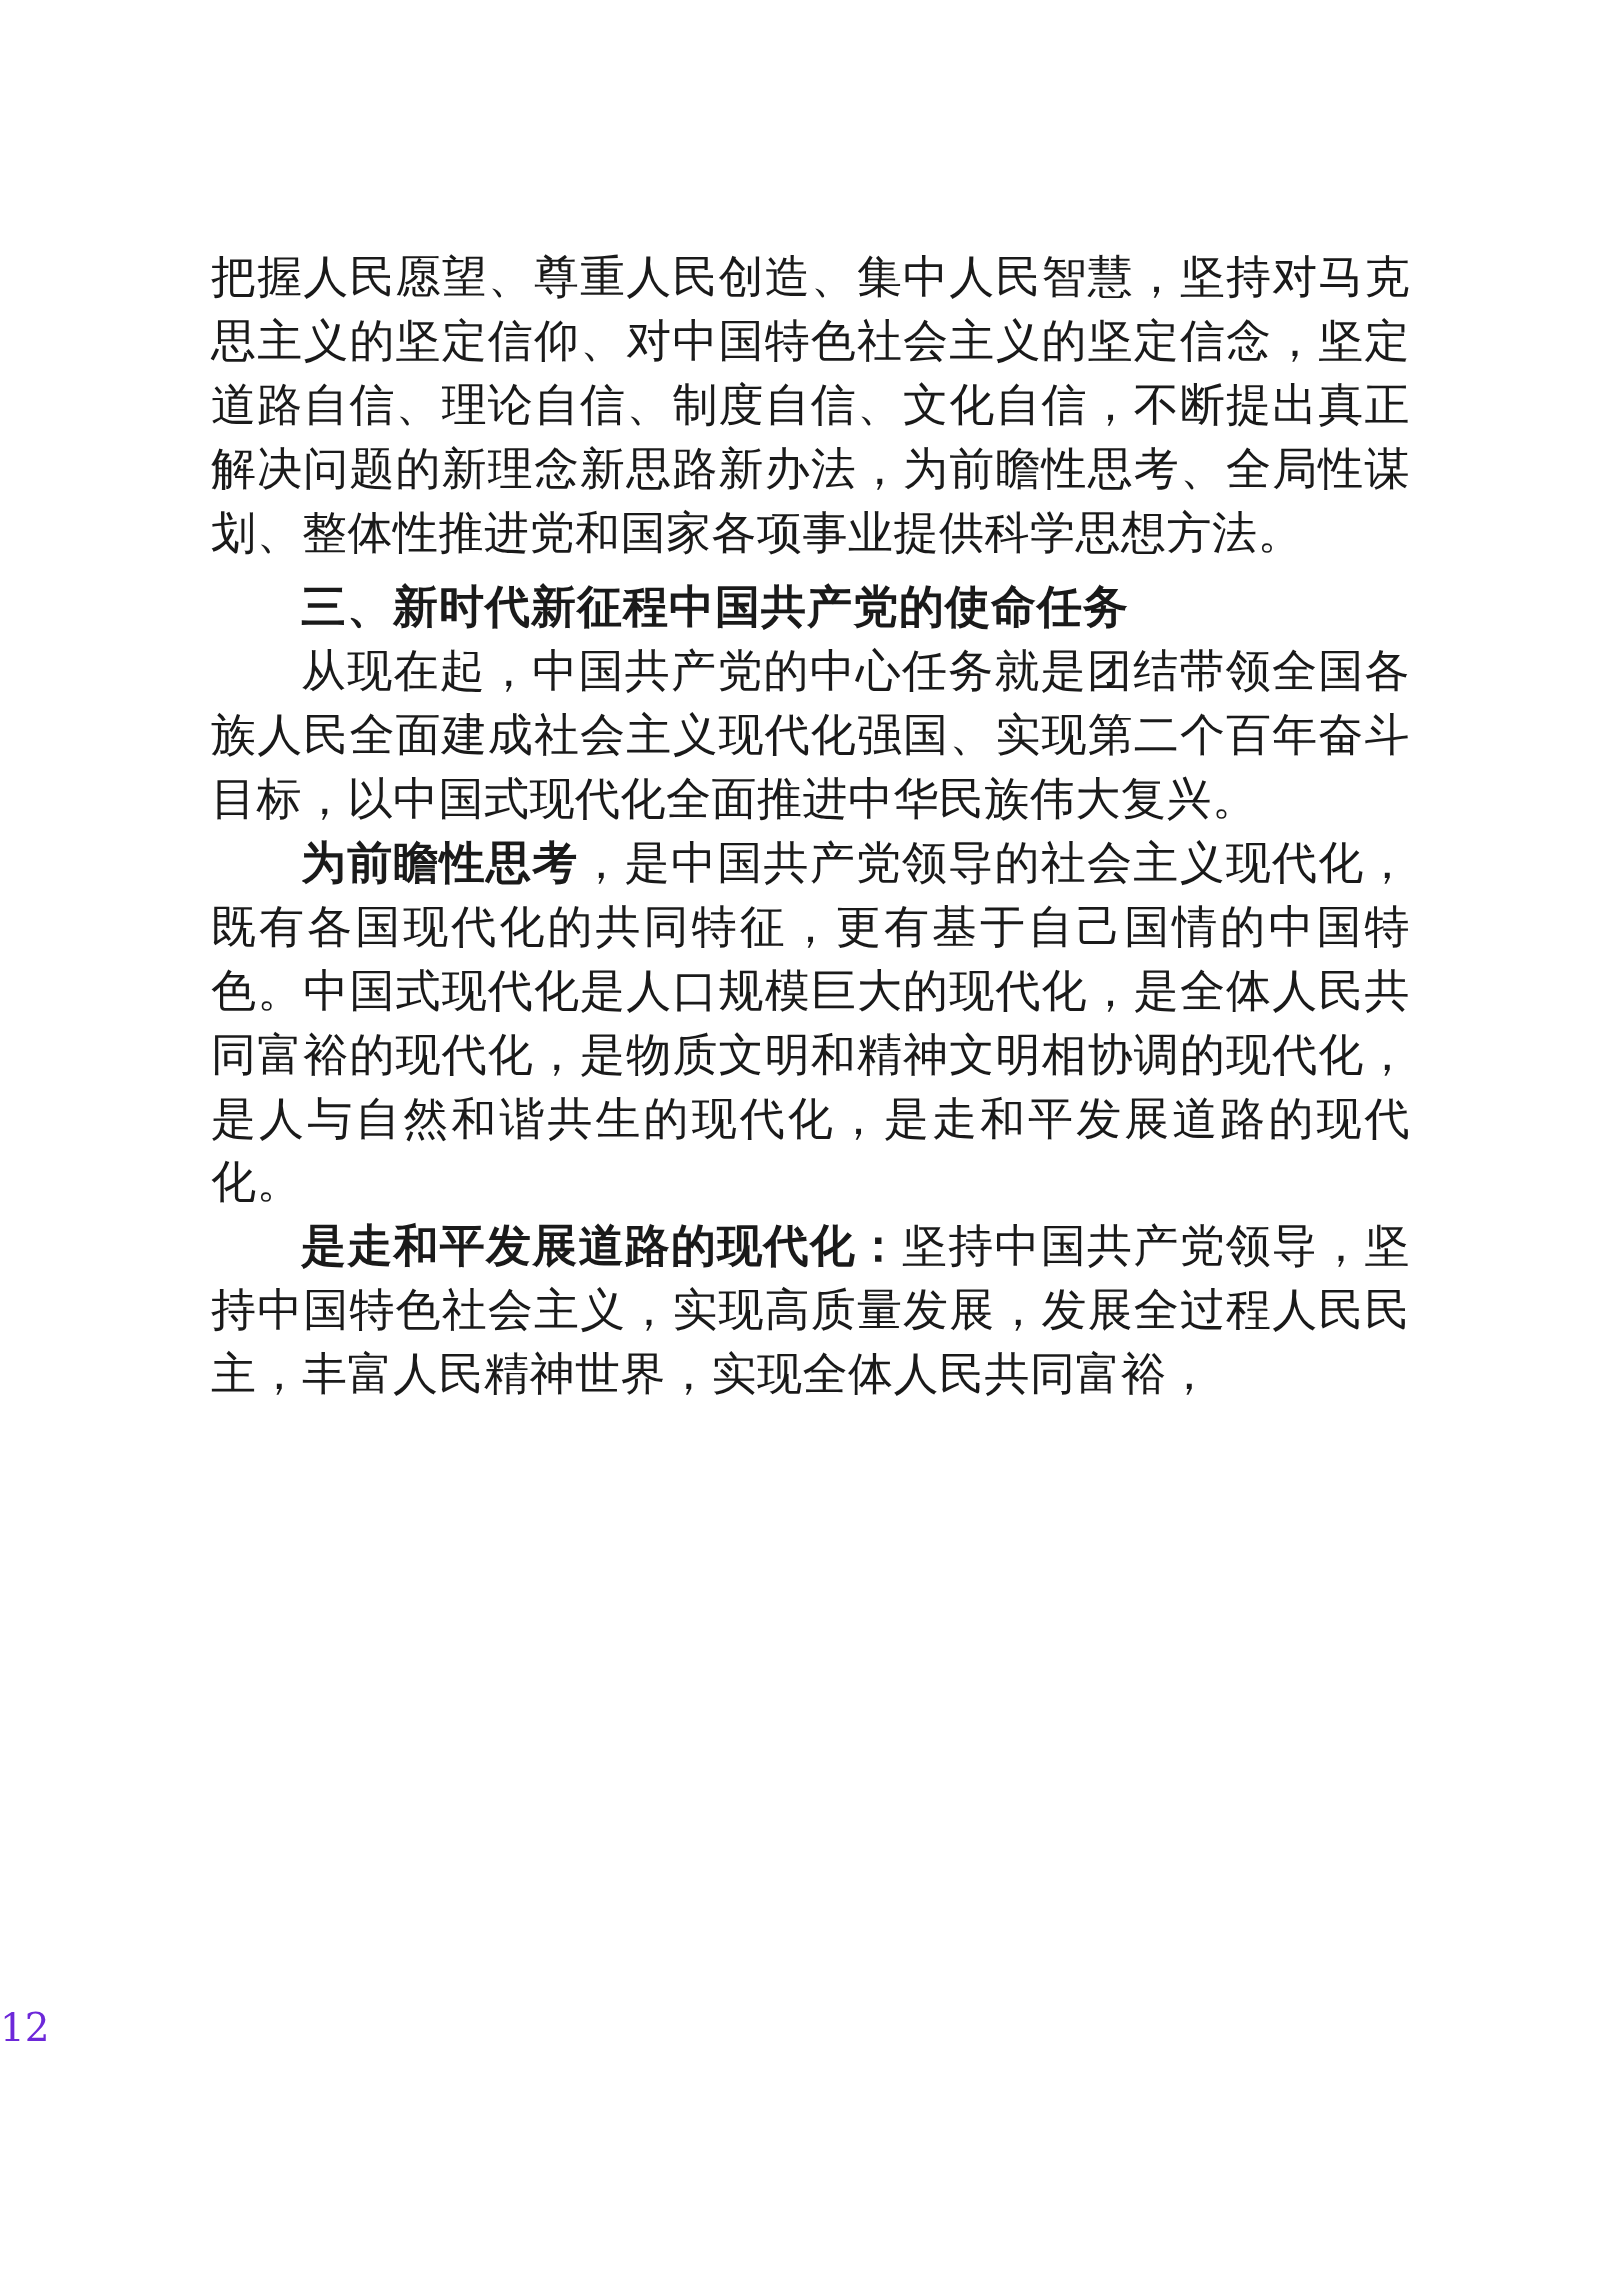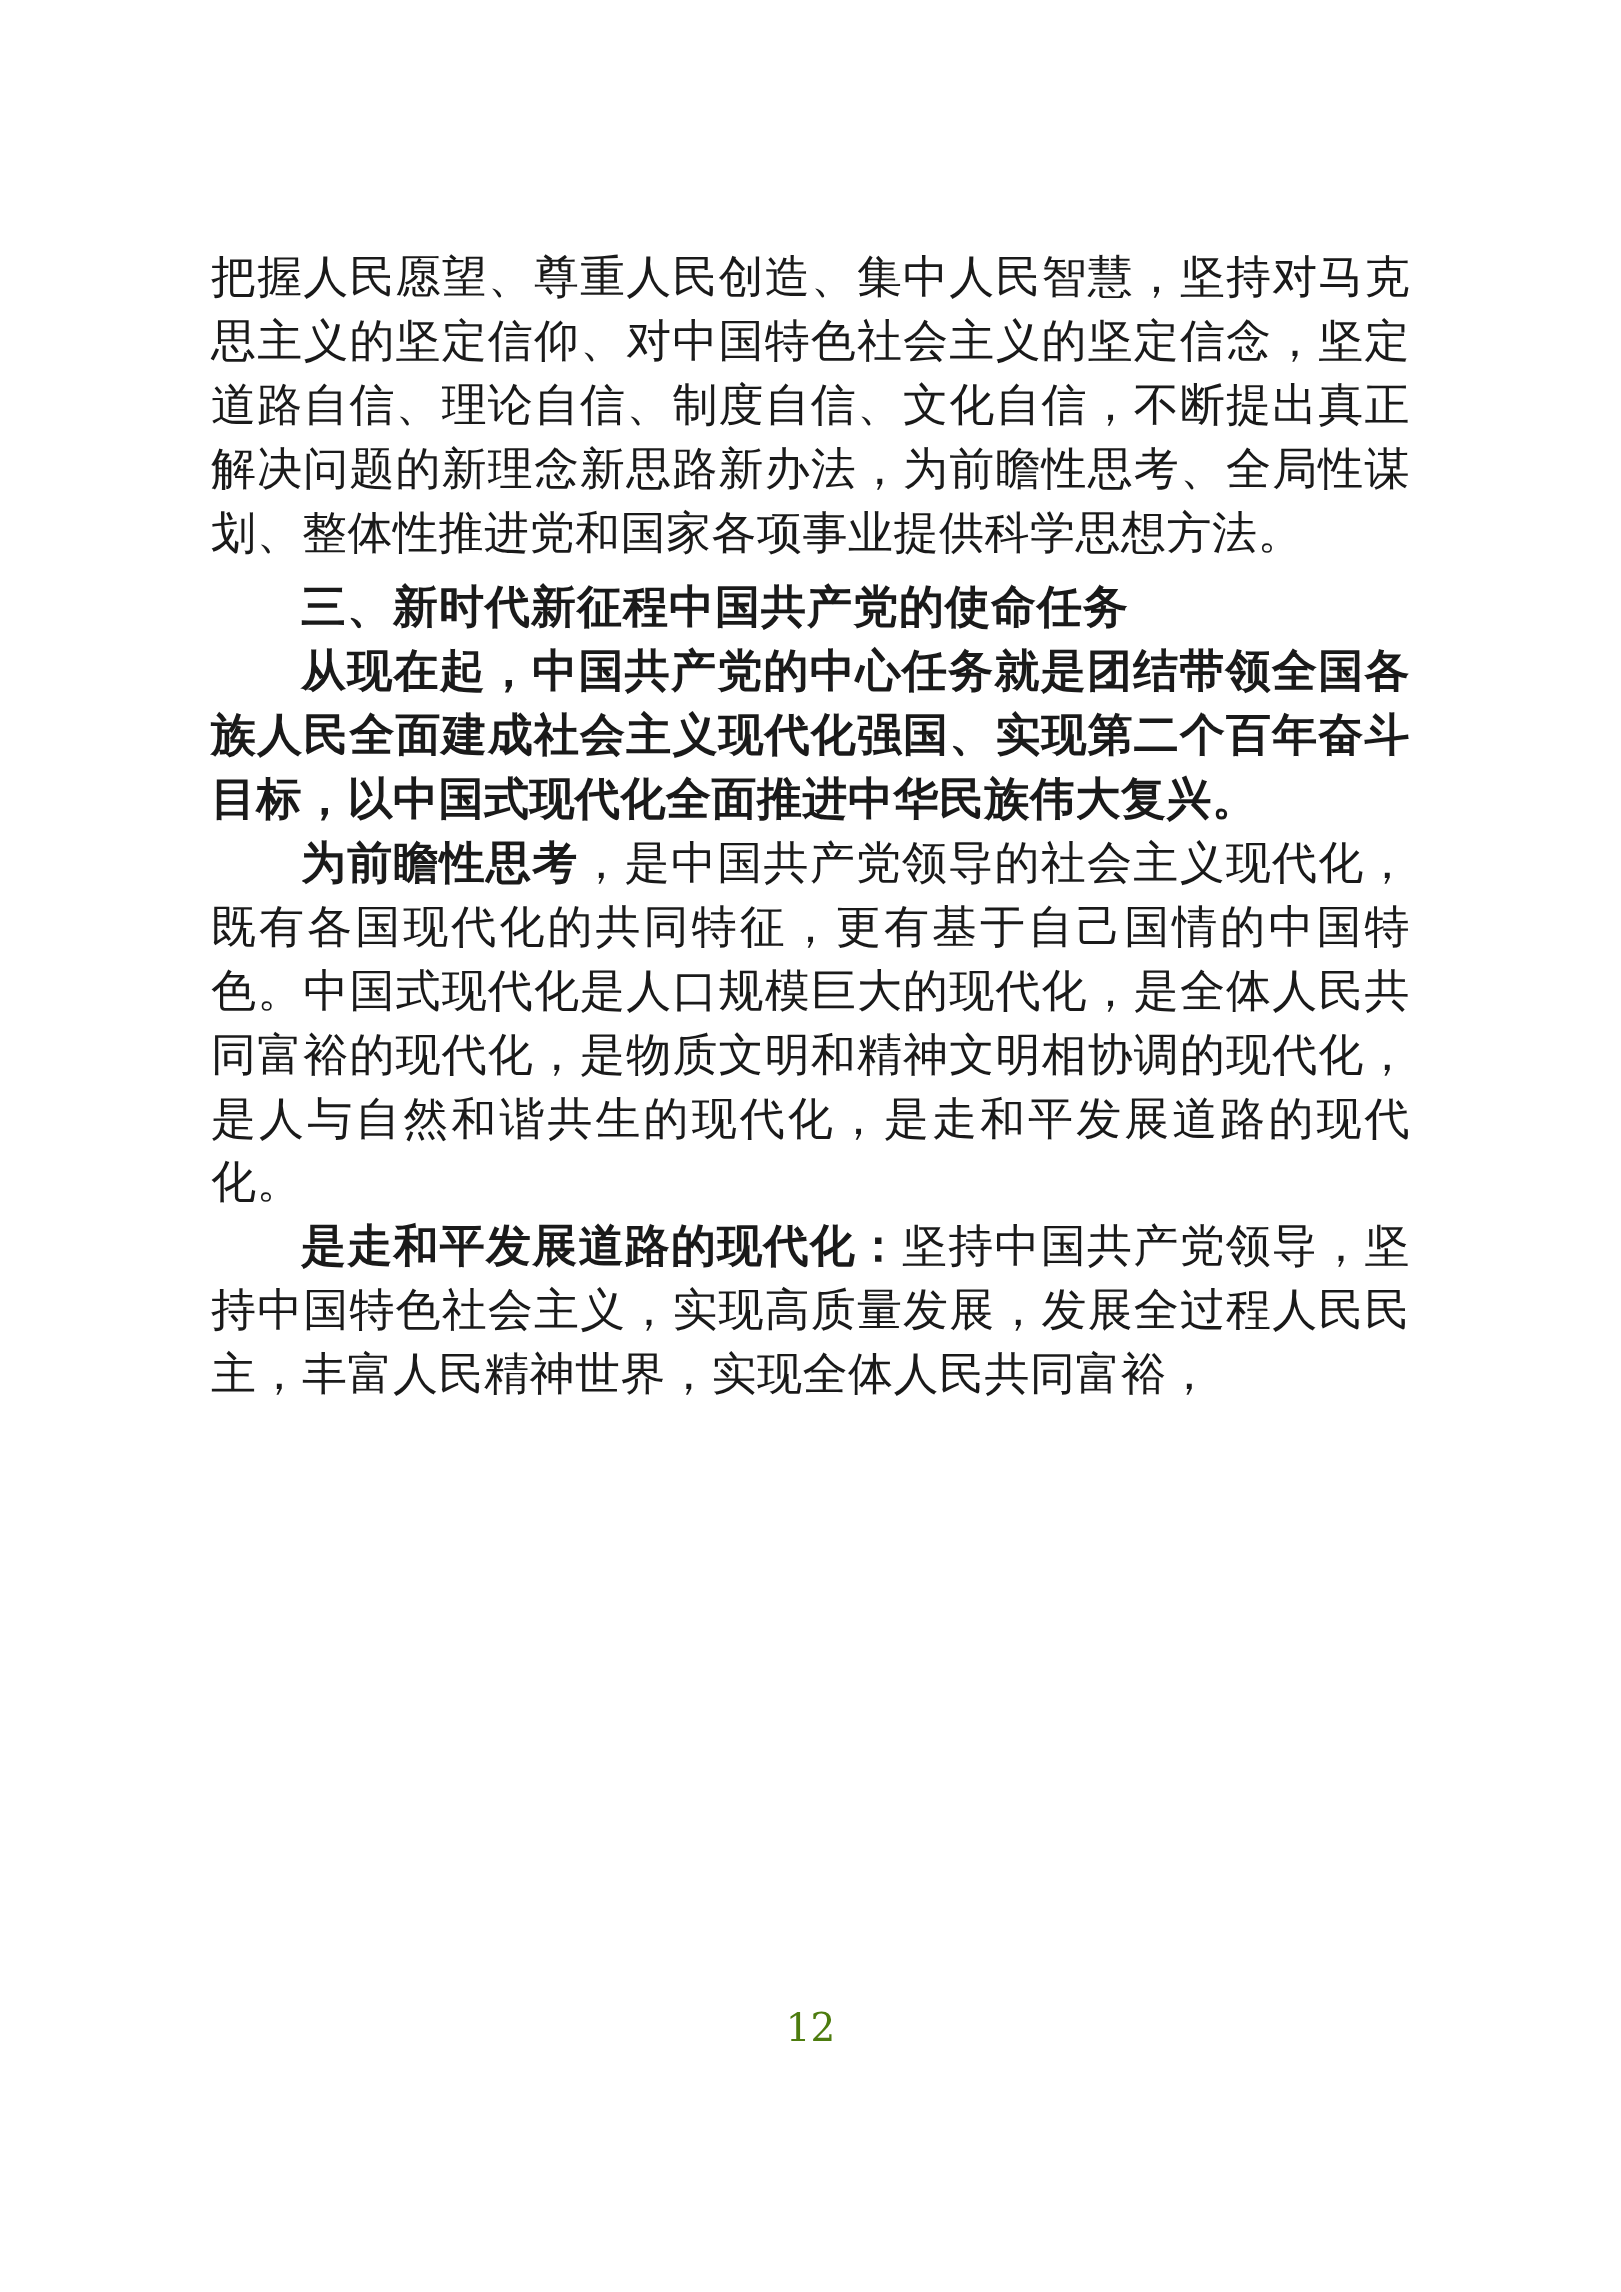--- a/index.html
+++ b/index.html
@@ -36,36 +36,35 @@
   .indent {
     text-indent: 2em;
   }
   .heading {
     font-weight: bold;
     text-indent: 2em;
     margin-top: 11px;
     letter-spacing: 1px;
   }
   .bold-para {
-    font-weight: bold;
+    font-weight: normal;
     text-indent: 2em;
     letter-spacing: 0.5px;
   }
   .lead {
     font-weight: bold;
   }
   .page-number {
     position: absolute;
     left: 0;
     right: 0;
     bottom: 103px;
-    text-align: center;
     font-size: 39px;
     font-family: "DejaVu Serif", "Liberation Serif", serif;
-    color: #4d7c0f;
+    color: #6d28d9;
   }
 </style>
 </head>
 <body>
 
 <div class="page">
 
   <div class="body-text">
 
     <p class="continuation">把握人民愿望、尊重人民创造、集中人民智慧，坚持对马克思主义的坚定信仰、对中国特色社会主义的坚定信念，坚定道路自信、理论自信、制度自信、文化自信，不断提出真正解决问题的新理念新思路新办法，为前瞻性思考、全局性谋划、整体性推进党和国家各项事业提供科学思想方法。</p>

